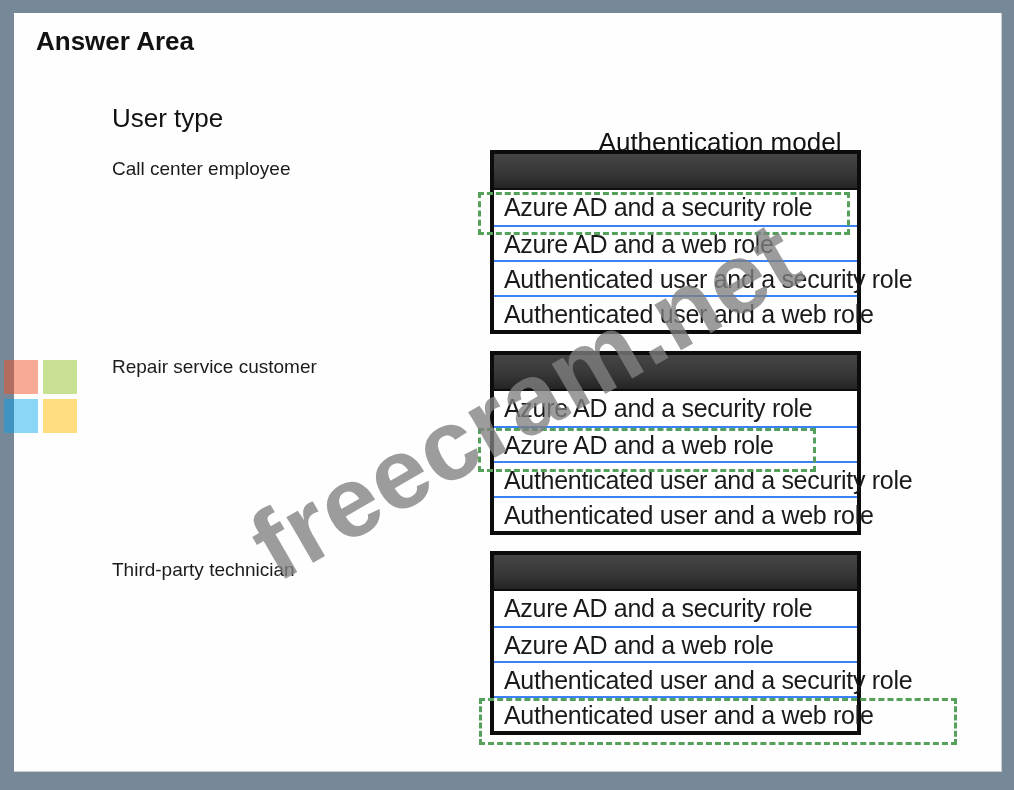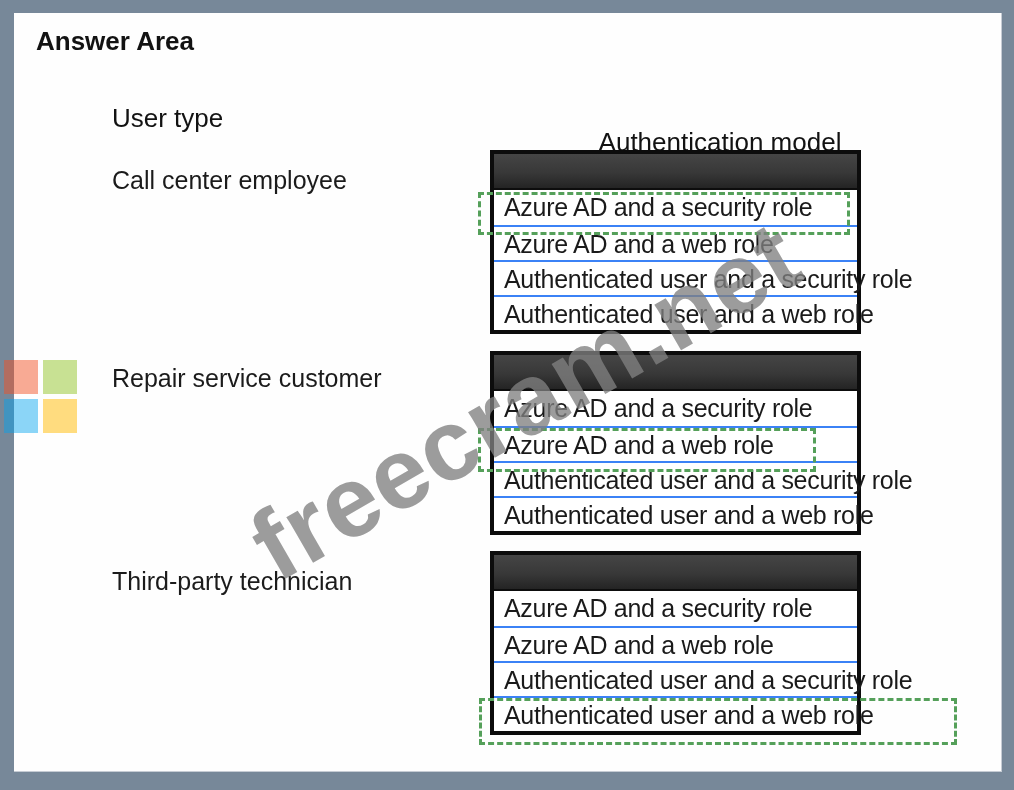--- a/index.html
+++ b/index.html
@@ -29,21 +29,21 @@
   .col-header { font-size: 26px; font-weight: normal; color: #121212; }
   .col-header.user-type { position: absolute; left: 112px; top: 103px; }
   .col-header.auth-model {
     position: absolute; left: 491px; top: 103px; width: 458px;
     text-align: center;
     margin-top: 24px;
   }
 
   .user-label {
     position: absolute; left: 112px;
-    font-size: 25px; color: #1b1b1b; margin-top: 8px;
+    font-size: 19px; color: #1b1b1b;
   }
   .user-label.u0 { top: 158px; }
   .user-label.u1 { top: 356px; }
   .user-label.u2 { top: 559px; }
 
   .option-box {
     position: absolute; left: 490px; width: 371px; height: 184px;
     background: #ffffff;
     border: 4px solid #0c0c0c;
   }

